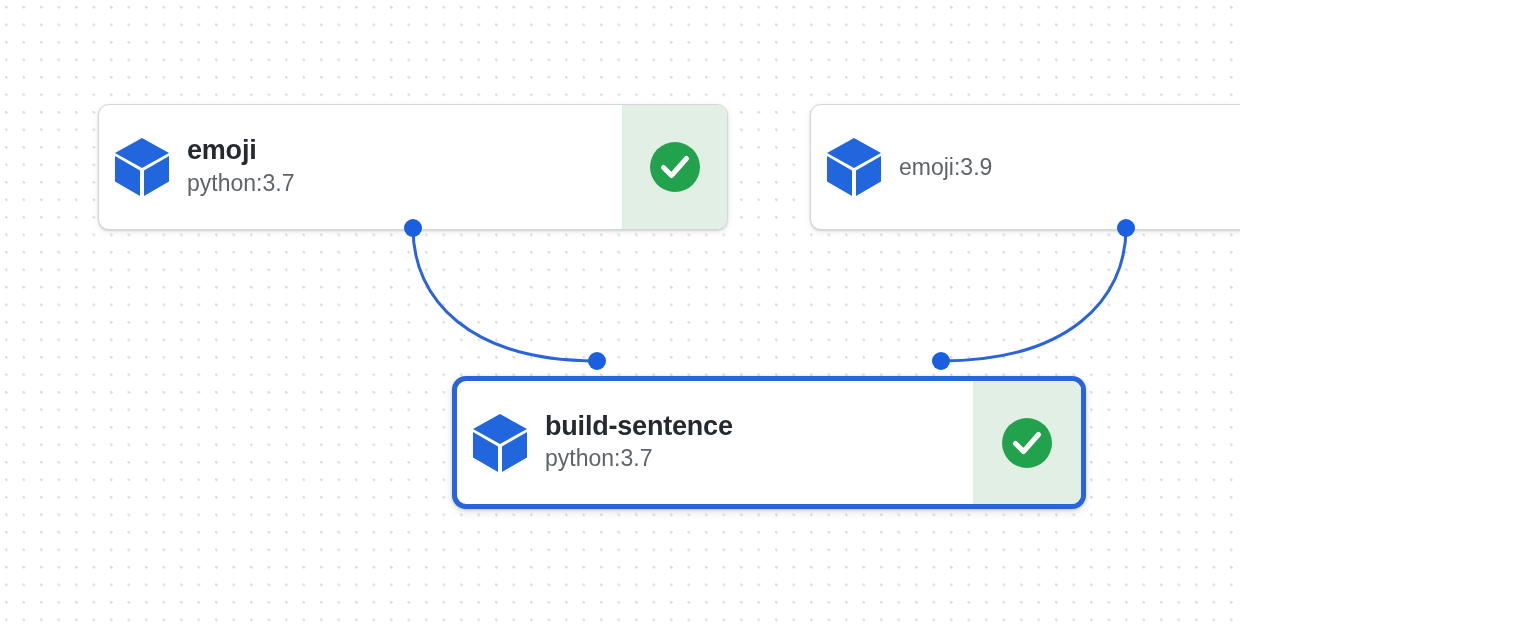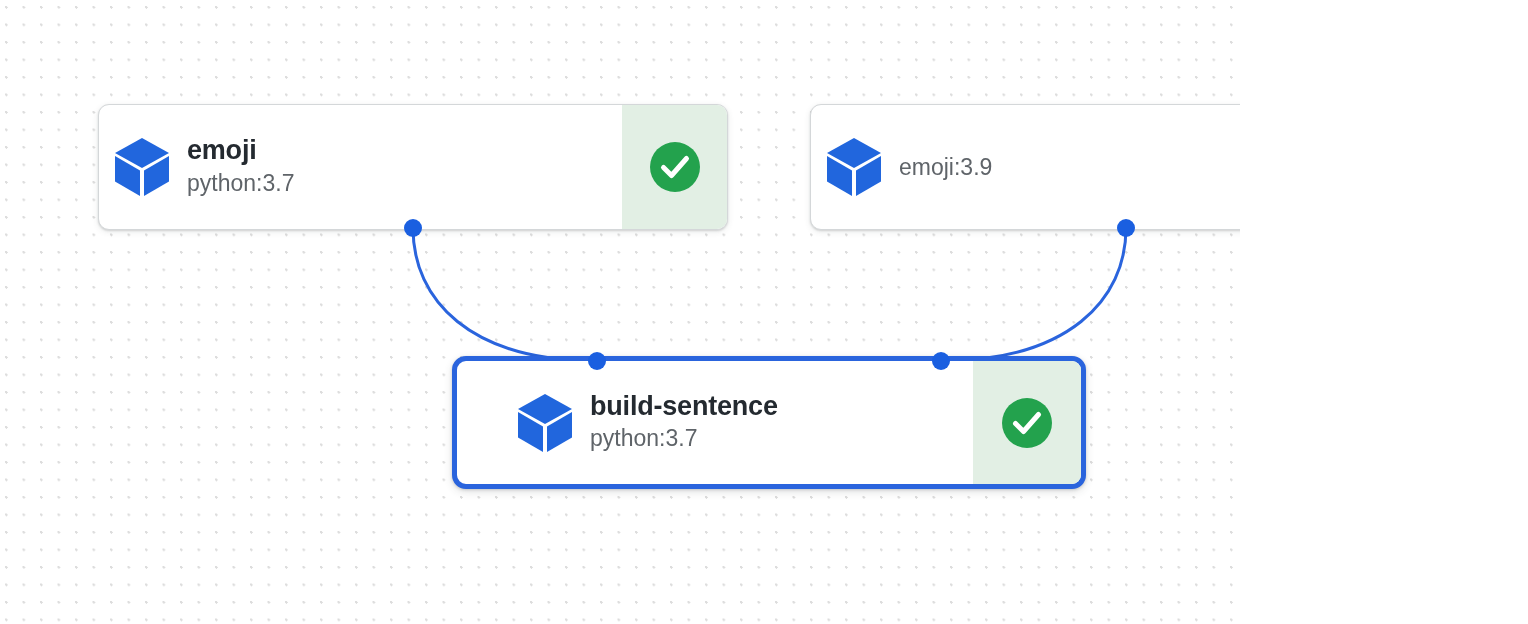--- a/index.html
+++ b/index.html
@@ -140,21 +140,21 @@
       <div class="node-subtitle">emoji:3.9</div>
     </div>
     <div class="node-status">
       <svg class="check-badge" width="52" height="52" viewBox="0 0 52 52" xmlns="http://www.w3.org/2000/svg">
         <circle cx="26" cy="26" r="25" fill="#23a24d"></circle>
         <path d="M14.5,26.5 L22.5,34.5 L37.5,17.5" fill="none" stroke="#ffffff" stroke-width="5" stroke-linecap="round" stroke-linejoin="round"></path>
       </svg>
     </div>
   </div>
 
-  <div class="node selected" style="left:452px; top:356px; width:634px; height:133px;padding-left:45px;">
+  <div class="node selected" style="left:452px; top:376px; width:634px; height:133px;">
     <div class="node-icon">
       <svg class="cube-icon" width="56" height="60" viewBox="0 0 56 60" xmlns="http://www.w3.org/2000/svg">
         <polygon points="28,1 55,16 28,31 1,16" fill="#2166dd"></polygon>
         <polygon points="1,19 26,33.5 26,59 1,44.5" fill="#2166dd"></polygon>
         <polygon points="55,19 30,33.5 30,59 55,44.5" fill="#2166dd"></polygon>
       </svg>
     </div>
     <div class="node-body">
       <div class="node-title">build-sentence</div>
       <div class="node-subtitle">python:3.7</div>

